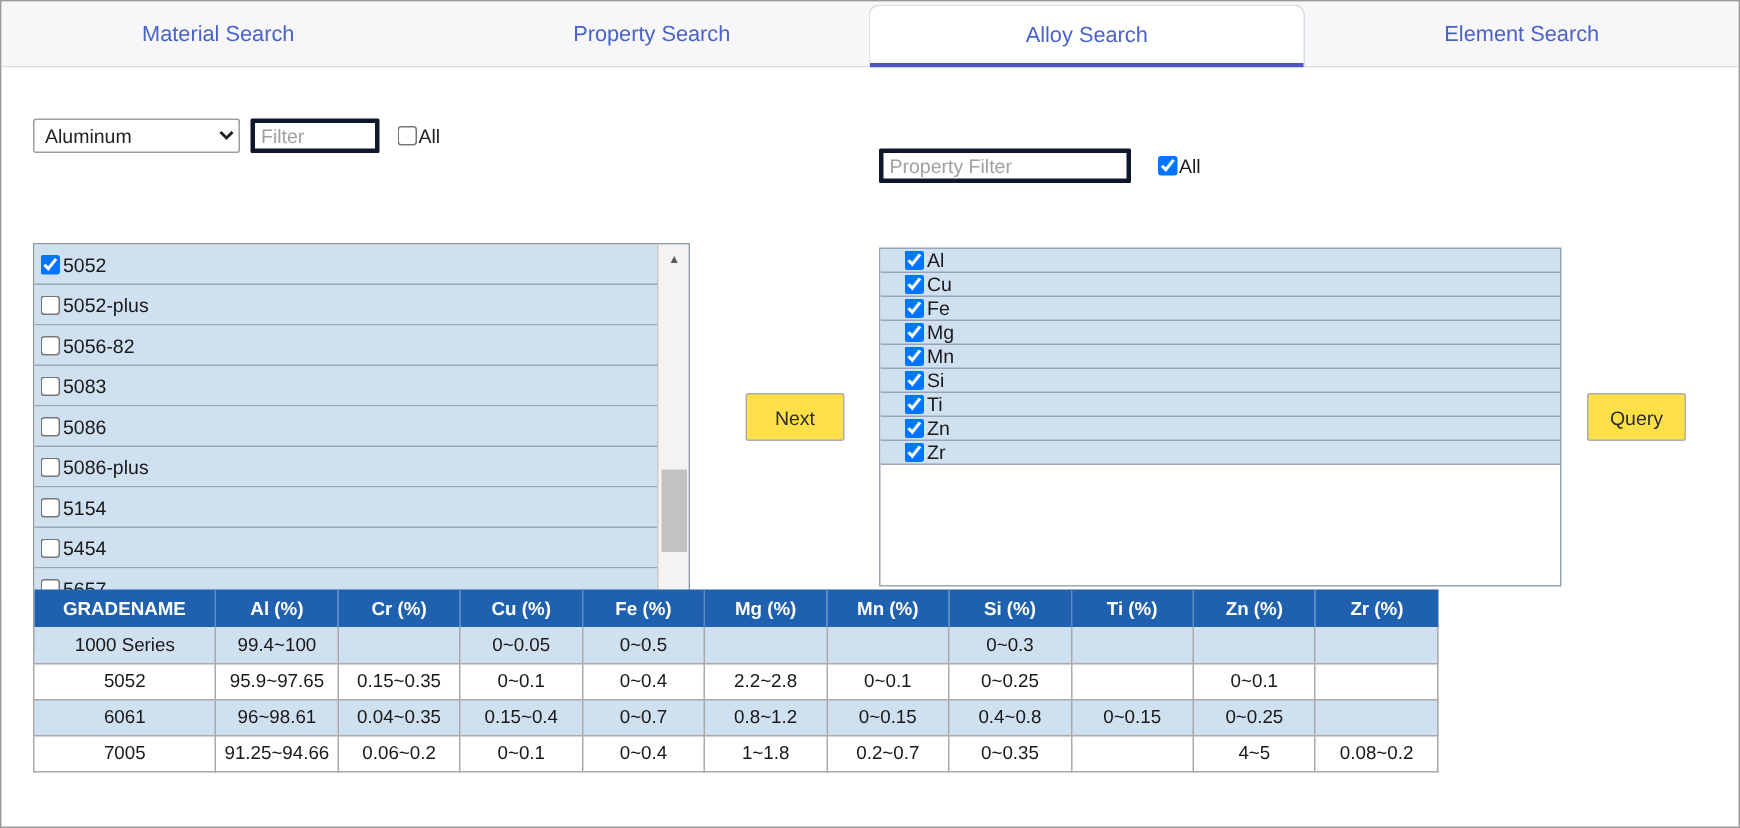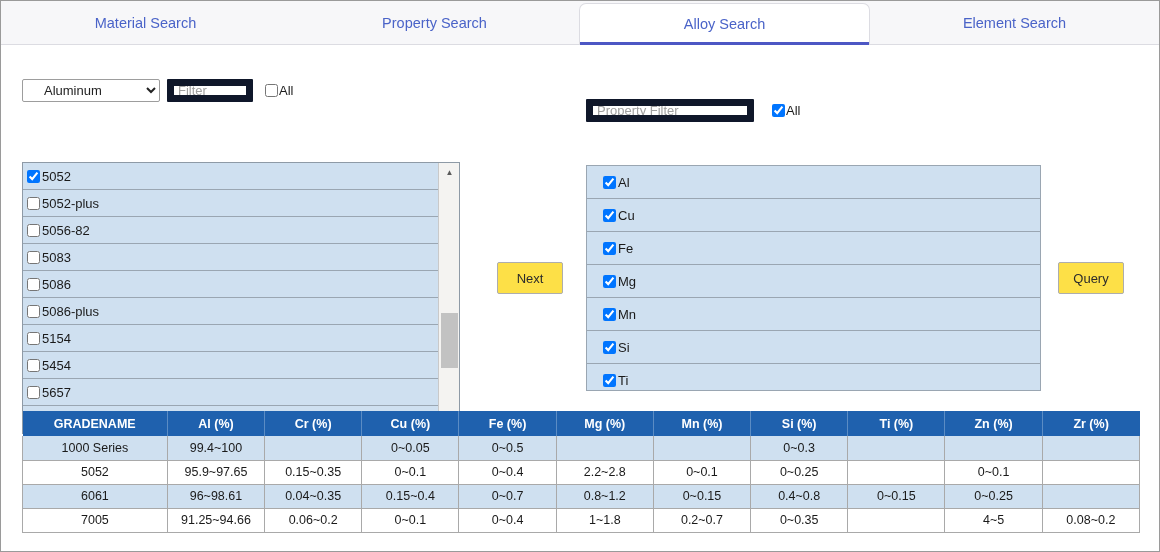--- a/index.html
+++ b/index.html
@@ -74,29 +74,29 @@
   }
   select.mat-select {
     width: 138px;
     height: 23px;
     font-family: "Liberation Sans", sans-serif;
     font-size: 13px;
     color: #222;
     background: #ffffff;
     border: 1px solid #9d9d9d;
     border-radius: 2px;
-    padding: 0 17px;
+    padding: 0 3px;
   }
   input.txt {
     height: 23px;
     font-family: "Liberation Sans", sans-serif;
     font-size: 13px;
     color: #222;
     background: #ffffff;
-    border: 7px solid #0f172a;
+    border: 3px solid #0f172a;
     border-radius: 1px;
     padding: 0 4px;
     outline: none;
   }
   input.txt::placeholder { color: #a0a0a0; }
   .filter-input { width: 86px; margin-left: 7px; }
   .all-wrap {
     display: flex; align-items: center;
     margin-left: 12px;
     font-size: 13px; color: #1d1d1d;
@@ -144,21 +144,21 @@
     align-items: center;
     padding-left: 4px;
     background: #cfe0f0;
     border-bottom: 1px solid #9aa6b2;
     font-size: 13px;
     color: #1a1a1a;
     cursor: pointer;
     user-select: none;
   }
   .elements .litem {
-    height: 33px;
+    height: 16px;
     background: #cfe0f0;
     padding-left: 16px;
   }
   .litem input { margin: 0 2px 0 0; }
   .litem span { line-height: 1; }
 
   
   .vscroll {
     position: absolute;
     right: 0; top: 0; bottom: 0;
@@ -194,22 +194,22 @@
     font-size: 13px;
     color: #2b2b2b;
     cursor: pointer;
   }
   .btn.next { left: 496px; top: 217px; }
   .btn.query { left: 1057px; top: 217px; text-align: center; }
 
   
   .table-wrap {
     position: absolute;
-    left: 21px; top: 410px;
-    width: 1118px;
+    left: 21px; top: 392px;
+    width: 937px;
   }
   table.results {
     width: 100%;
     border-collapse: collapse;
     font-size: 12.5px;
     table-layout: fixed;
   }
   table.results th {
     background: #1f61ae;
     color: #ffffff;

